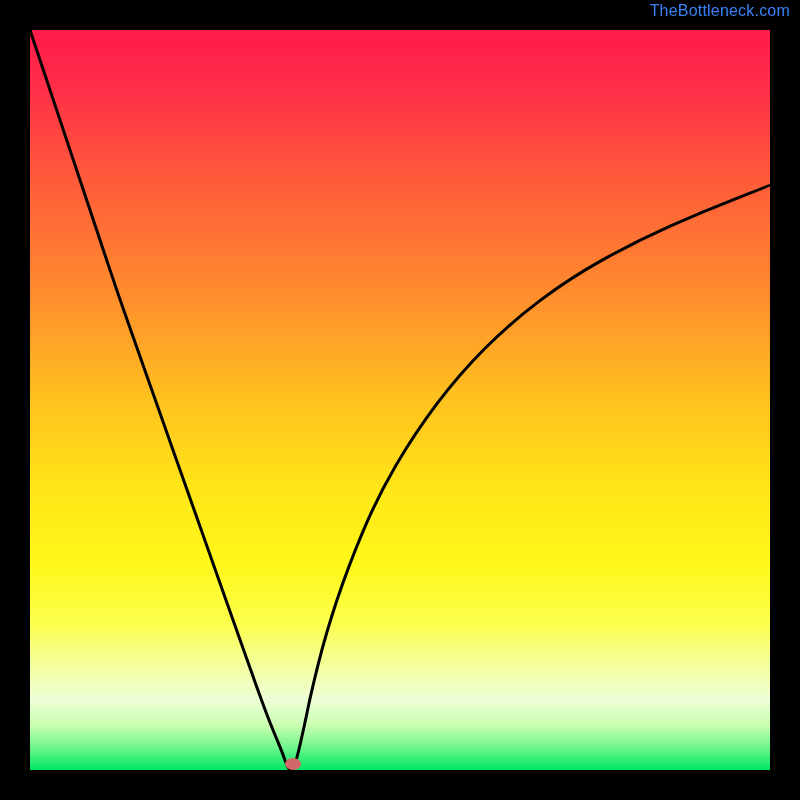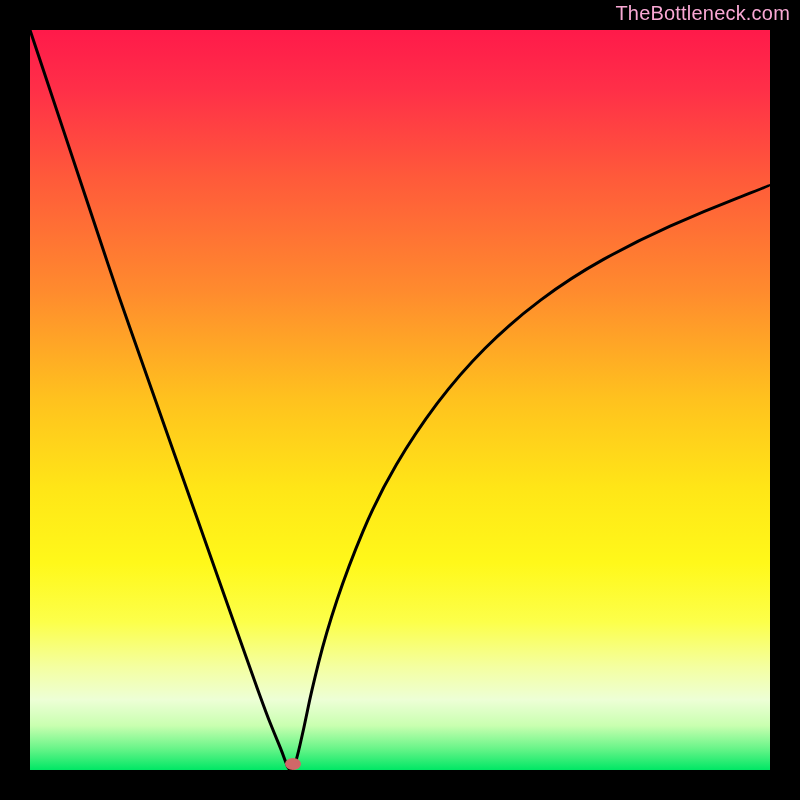--- a/index.html
+++ b/index.html
@@ -16,22 +16,22 @@
     top: 0;
     left: 0;
     width: 800px;
     height: 800px;
     background: #000;
   }
   .watermark {
     position: absolute;
     top: 2px;
     right: 10px;
-    color: #f9a8d4;
-    font-size: 20px;
+    color: #3b82f6;
+    font-size: 16px;
     letter-spacing: 0.2px;
     font-weight: 400;
     z-index: 10;
     user-select: none;
   }
   .plot-area {
     position: absolute;
     left: 30px;
     top: 30px;
     width: 740px;

